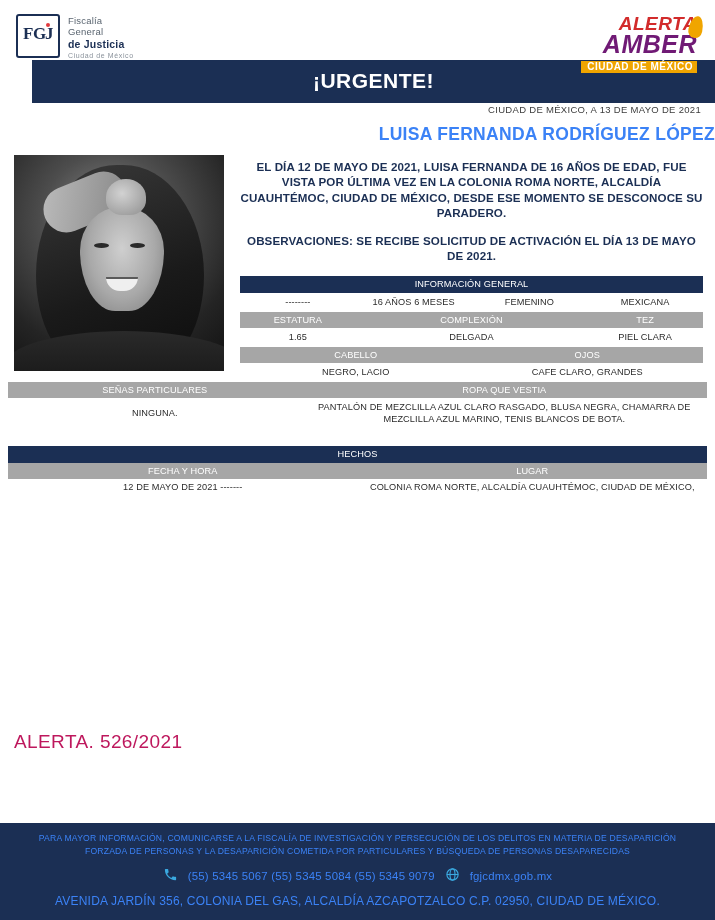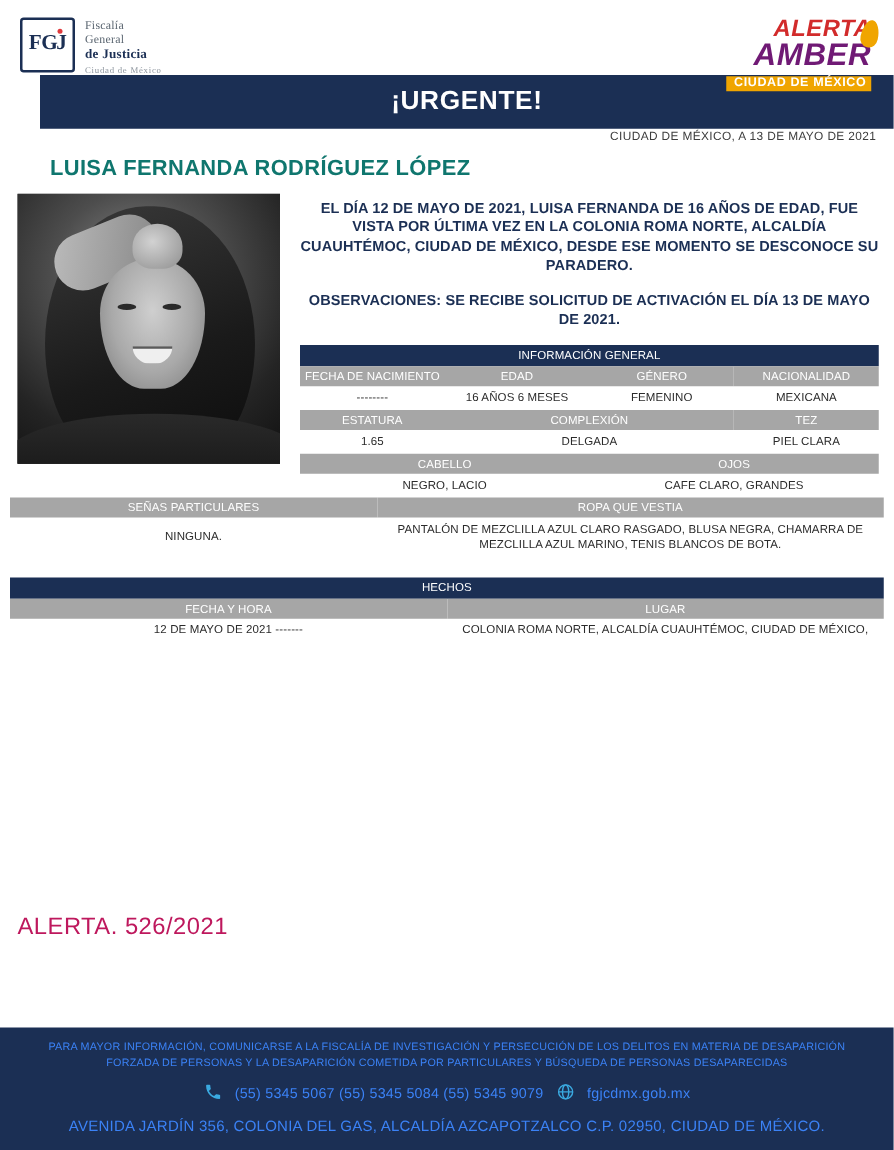--- a/index.html
+++ b/index.html
@@ -54,21 +54,20 @@
   .fgj-dot {
     position: absolute;
     width: 4px; height: 4px;
     background: #e03a3e;
     border-radius: 50%;
     right: 8px; top: 7px;
   }
   .fgj-text {
     line-height: 1.15;
     padding-top: 2px;
-    font-family: Liberation Serif, serif;
   }
   .fgj-text .l1, .fgj-text .l2 {
     font-size: 9.5px;
     color: #5a6570;
     letter-spacing: .2px;
   }
   .fgj-text .l3 {
     font-size: 10.5px;
     color: #1b2f54;
     font-weight: bold;
@@ -136,24 +135,24 @@
   .city-date {
     text-align: right;
     font-size: 9.5px;
     color: #3d3d3d;
     padding: 1px 14px 0 0;
     letter-spacing: .3px;
   }
 
   
   .name {
-    text-align: left;
+    text-align: right;
     font-size: 17.5px;
     font-weight: bold;
-    color: #0f766e;
+    color: #3b82f6;
     letter-spacing: .3px;
     margin: 9px 0 0 0;
     padding-left: 40px;
   }
 
   
   .body-area {
     display: flex;
     padding: 10px 8px 0 14px;
     box-sizing: border-box;
@@ -395,26 +394,20 @@
 
     <div class="text-col">
       <p class="para">EL DÍA 12 DE MAYO DE 2021, LUISA FERNANDA DE 16 AÑOS DE EDAD, FUE VISTA POR ÚLTIMA VEZ EN LA COLONIA ROMA NORTE, ALCALDÍA CUAUHTÉMOC, CIUDAD DE MÉXICO, DESDE ESE MOMENTO SE DESCONOCE SU PARADERO.</p>
       <p class="para second">OBSERVACIONES: SE RECIBE SOLICITUD DE ACTIVACIÓN EL DÍA 13 DE MAYO DE 2021.</p>
 
       <table class="tbl">
         <tbody>
           <tr>
             <td class="hdr-blue" colspan="4">INFORMACIÓN GENERAL</td>
           </tr>
-          <tr>
-            <td class="hdr-gray">FECHA DE NACIMIENTO</td>
-            <td class="hdr-gray">EDAD</td>
-            <td class="hdr-gray">GÉNERO</td>
-            <td class="hdr-gray">NACIONALIDAD</td>
-          </tr>
           <tr class="val-row">
             <td>--------</td>
             <td>16 AÑOS 6 MESES</td>
             <td>FEMENINO</td>
             <td>MEXICANA</td>
           </tr>
           <tr>
             <td class="hdr-gray">ESTATURA</td>
             <td class="hdr-gray" colspan="2">COMPLEXIÓN</td>
             <td class="hdr-gray">TEZ</td>

